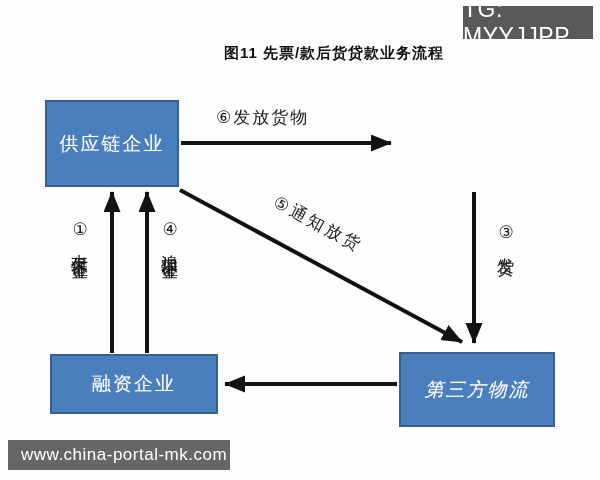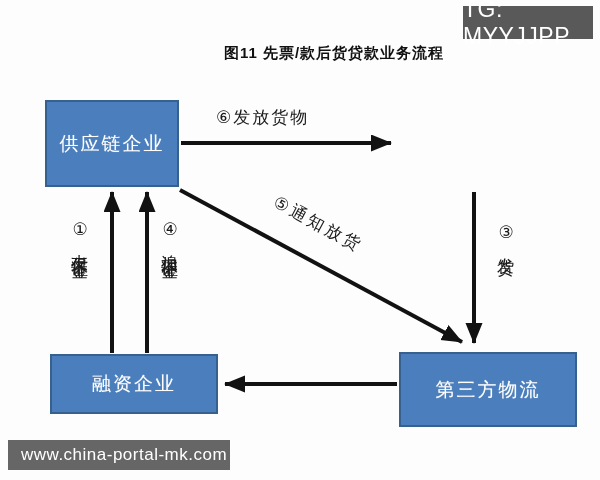--- a/index.html
+++ b/index.html
@@ -42,21 +42,21 @@
     color: #fefefe;
     display: flex; align-items: center; justify-content: center;
     font-size: 19px;
     letter-spacing: 2px;
     box-sizing: border-box;
     text-shadow: 0 0 1px rgba(255,255,255,0.4);
   }
   .node-supply    { left: 45px;  top: 100px; width: 134px; height: 87px; }
   .node-maker     { left: 401px; top: 105px; width: 133px; height: 85px; }
   .node-financing { left: 50px;  top: 354px; width: 168px; height: 60px; }
-  .node-logistics { left: 399px; top: 352px; width: 178px; height: 75px; }
+  .node-logistics { left: 399px; top: 352px; width: 156px; height: 75px; font-style: italic; }
 
   .edge-label {
     position: absolute;
     color: #1a1a1a;
     font-size: 17px;
     white-space: nowrap;
   }
   .lab-2 { left: 216px; top: 106px; letter-spacing: 2px; }
   .lab-6 { left: 256px; top: 346px; letter-spacing: 2px; }
   .lab-5 {

